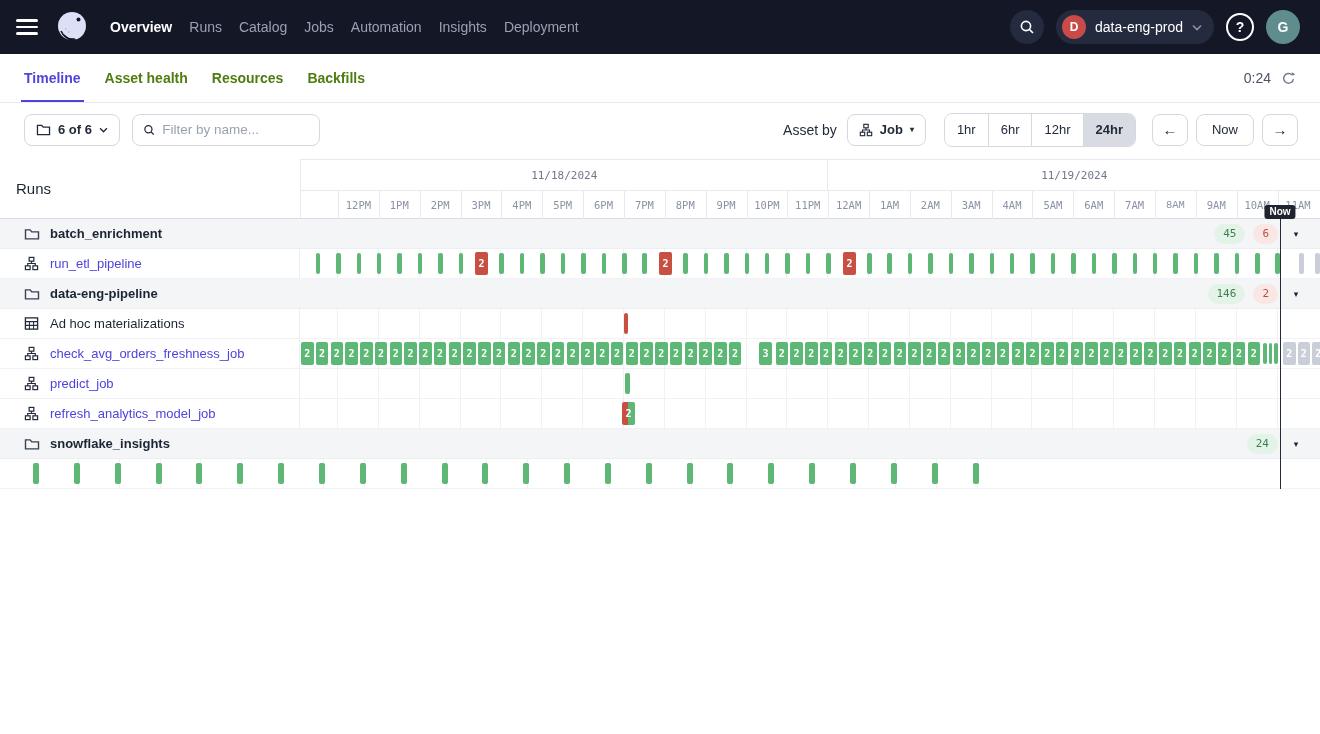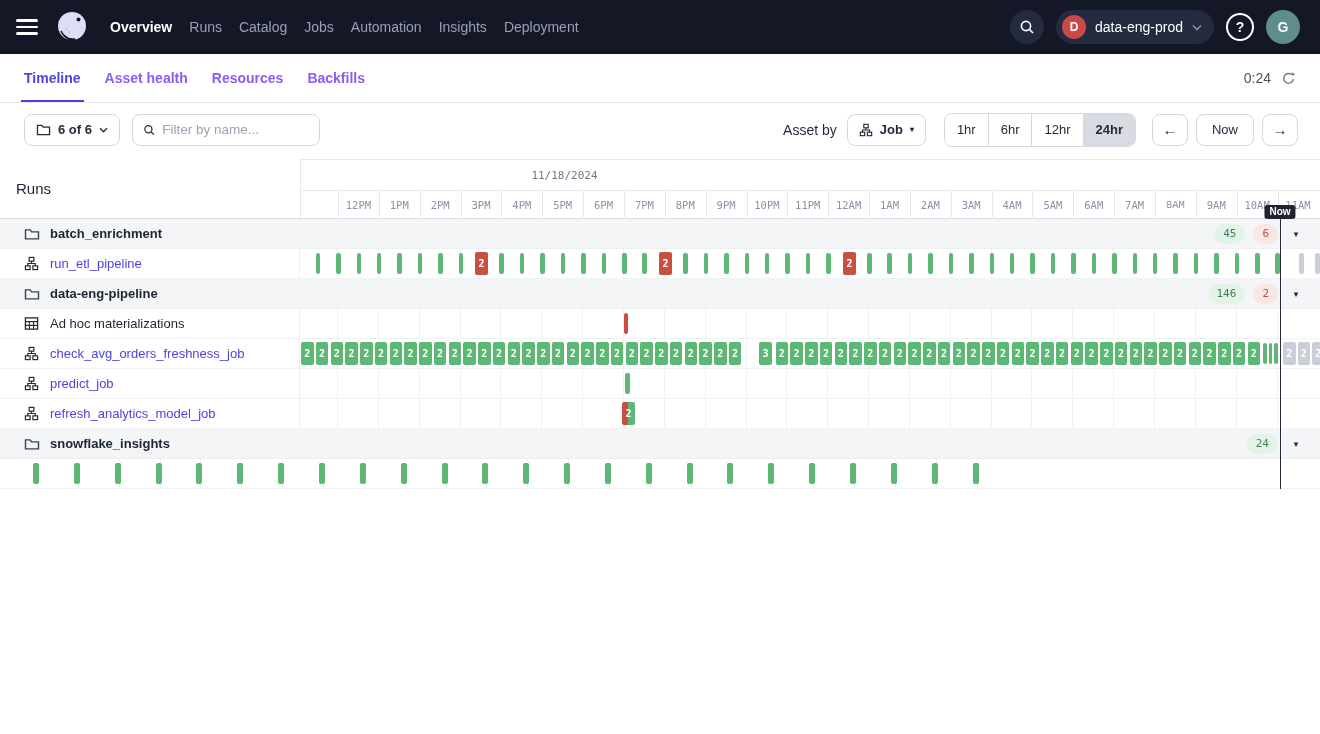--- a/index.html
+++ b/index.html
@@ -23,21 +23,21 @@
   .ws-initial { width:24px; height:24px; border-radius:50%; background:#C94A48; color:#fff;
     font-size:12px; font-weight:700; display:flex; align-items:center; justify-content:center; }
   .help-btn { width:28px; height:28px; border-radius:50%; background:transparent; border:2px solid #fff;
     color:#fff; font-size:14px; font-weight:700; display:flex; align-items:center; justify-content:center; }
   .avatar { width:34px; height:34px; border-radius:50%; background:#5F8D8E; border:none; color:#fff;
     font-size:14px; font-weight:600; }
 
   
   .tabsbar { height:49px; border-bottom:1px solid #E7E9ED; display:flex; align-items:stretch; padding:0 24px; }
   .tab-items { display:flex; gap:24px; }
-  .tab { font-size:14px; font-weight:600; color:#8b5cf6; display:flex; align-items:center; position:relative; cursor:pointer; }
+  .tab { font-size:14px; font-weight:600; color:#4d7c0f; display:flex; align-items:center; position:relative; cursor:pointer; }
   .tab.active { color:var(--accent); }
   .tab.active::after { content:""; position:absolute; left:-3px; right:-3px; bottom:0; height:2px; background:var(--accent); }
   .tabs-right { margin-left:auto; display:flex; align-items:center; gap:10px; color:#4A5362; font-size:14px; }
 
   
   .toolbar { height:53px; display:flex; align-items:center; padding:0 22px 0 24px; }
   .btn { height:32px; background:#fff; border:1px solid #D4D8DF; border-radius:8px;
     display:inline-flex; align-items:center; gap:7px; padding:0 11px; font-size:13px; color:#232B3B; font-weight:600; }
   .filter-box { height:32px; width:188px; border:1px solid #D4D8DF; border-radius:8px;
     display:flex; align-items:center; gap:7px; padding:0 10px; margin-left:12px; }
@@ -209,20 +209,21 @@
     </div>
   </div>
 </div>
 
 <div class="timeline">
   <div class="tl-header">
     <div class="tl-runs">Runs</div>
     <div class="tl-right">
       <div class="dates-row" id="dates-row">
           <div class="date-cell" style="width: 527px;">11/18/2024</div>
+          <div class="date-cell" style="width: 493px;">11/19/2024</div>
         </div>
       <div class="hours-row" id="hours-row">
           <div class="hr-line" style="left: 37px;"></div>
           <span class="hr-label" style="left: 57.425px;">12PM</span>
           <div class="hr-line" style="left: 77.85px;"></div>
           <span class="hr-label" style="left: 98.275px;">1PM</span>
           <div class="hr-line" style="left: 118.7px;"></div>
           <span class="hr-label" style="left: 139.125px; text-align: center;">2PM</span>
           <div class="hr-line" style="left: 159.55px;"></div>
           <span class="hr-label" style="left: 179.975px;">3PM</span>

